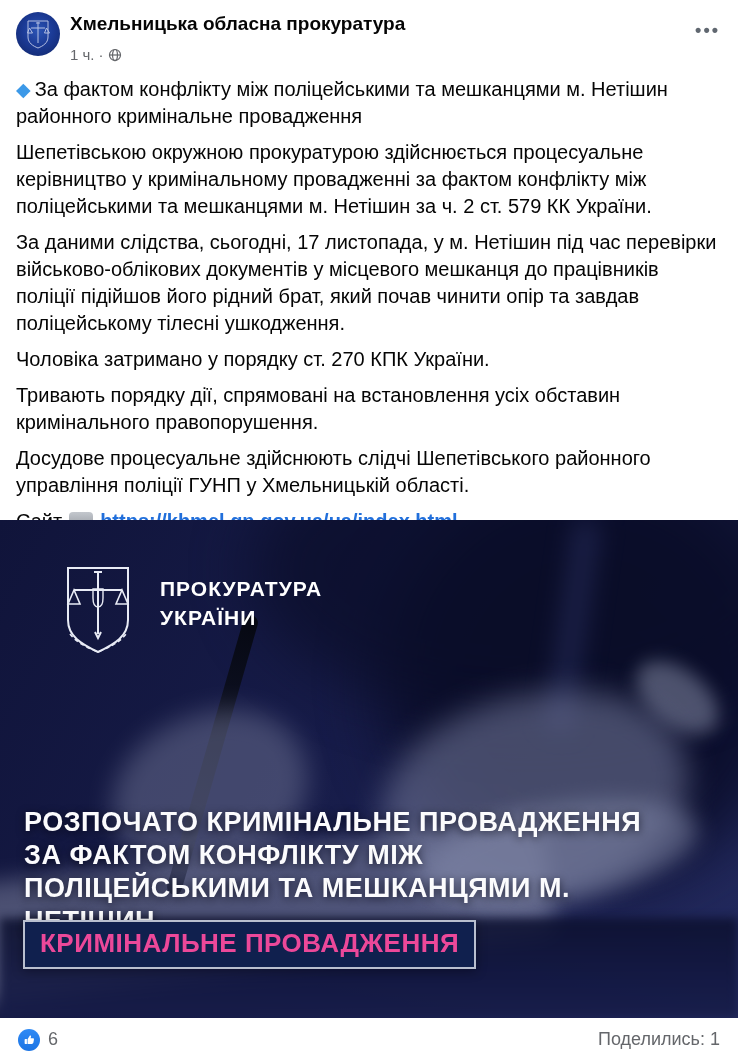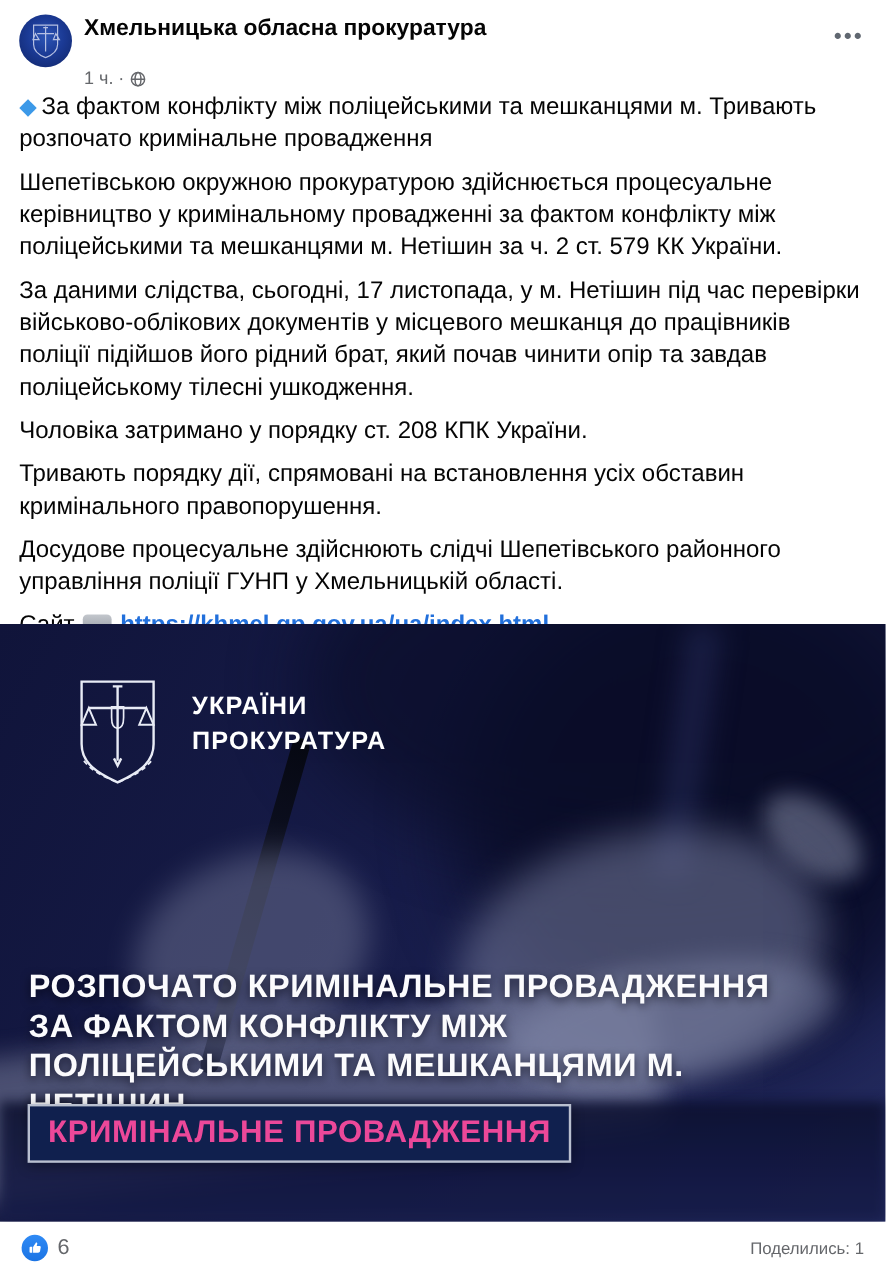--- a/index.html
+++ b/index.html
@@ -17,21 +17,21 @@
   .header { height:63px; padding:12px 16px 0; display:flex; align-items:flex-start; position:relative; }
   .avatar {
     width:44px; height:44px; border-radius:50%;
     background:radial-gradient(circle at 50% 42%, #2c55b5 0%, #1b3a95 45%, #102465 100%);
     display:flex; align-items:center; justify-content:center;
     flex:0 0 auto; cursor:pointer;
   }
   .avatar svg { opacity:.85; }
   .header-texts { margin-left:10px; display:flex; flex-direction:column; }
   .page-name { font-size:19px; font-weight:700; color:#050505; line-height:24px; cursor:pointer; }
-  .meta-row { display:flex; align-items:center; margin-top:21px; color:#65676b; font-size:15px; line-height:18px; gap:4px; }
+  .meta-row { display:flex; align-items:center; margin-top:10px; color:#65676b; font-size:15px; line-height:18px; gap:4px; }
   .more-btn {
     position:absolute; right:18px; top:24px;
     color:#606770; font-size:18px; font-weight:700; letter-spacing:2px;
     cursor:pointer; line-height:12px; user-select:none;
   }
 
   
   .post-text { height:457px; padding:13px 16px 0; overflow:hidden; }
   .post-text p { font-size:20px; line-height:27px; margin-bottom:9px; color:#050505; }
   .diamond { color:#3c99e8; font-size:19px; margin-right:4px; }
@@ -93,21 +93,21 @@
     padding:7px 18px 0; display:flex; align-items:center; justify-content:space-between;
   }
   .reactions { display:flex; align-items:center; gap:8px; cursor:pointer; }
   .like-bubble {
     width:22px; height:22px; border-radius:50%;
     background:linear-gradient(180deg,#2f8af5 0%, #1b74e4 100%);
     display:flex; align-items:center; justify-content:center;
     box-shadow:0 0 0 2px #fff;
   }
   .like-count { color:#65676b; font-size:18px; }
-  .shares { color:#65676b; font-size:14px; cursor:pointer; }
+  .shares { color:#65676b; font-size:18px; cursor:pointer; }
 </style>
 </head>
 <body>
 
 <div class="post-card">
 
   <div class="header">
     <div class="avatar">
       <svg width="26" height="30" viewBox="0 0 26 30" fill="none" stroke="#cfd6ee" stroke-width="1">
         <path d="M3 2h20v16c0 6-5 9-10 11C8 27 3 24 3 18z"></path>
@@ -126,24 +126,24 @@
           <circle cx="8" cy="8" r="6.3"></circle>
           <ellipse cx="8" cy="8" rx="2.8" ry="6.3"></ellipse>
           <line x1="1.7" y1="8" x2="14.3" y2="8"></line>
         </svg>
       </div>
     </div>
     <div class="more-btn">•••</div>
   </div>
 
   <div class="post-text">
-    <p><span class="diamond">◆</span><span>За фактом конфлікту між поліцейськими та мешканцями м. Тривають розпочато кримінальне провадження</span></p>
+    <p><span class="diamond">◆</span><span>За фактом конфлікту між поліцейськими та мешканцями м. Нетішин районного кримінальне провадження</span></p>
     <p>Шепетівською окружною прокуратурою здійснюється процесуальне керівництво у кримінальному провадженні за фактом конфлікту між поліцейськими та мешканцями м. Нетішин за ч. 2 ст. 579 КК України.</p>
     <p>За даними слідства, сьогодні, 17 листопада, у м. Нетішин під час перевірки військово-облікових документів у місцевого мешканця до працівників поліції підійшов його рідний брат, який почав чинити опір та завдав поліцейському тілесні ушкодження.</p>
-    <p>Чоловіка затримано у порядку ст. 208 КПК України.</p>
+    <p>Чоловіка затримано у порядку ст. 270 КПК України.</p>
     <p>Тривають порядку дії, спрямовані на встановлення усіх обставин кримінального правопорушення.</p>
     <p>Досудове процесуальне здійснюють слідчі Шепетівського районного управління поліції ГУНП у Хмельницькій області.</p>
     <p class="site-row">
       <span>Сайт</span>
       <span class="arrow-badge">→</span>
       <a class="post-link">https://khmel.gp.gov.ua/ua/index.html</a>
     </p>
   </div>
 
   <div class="photo">
@@ -162,22 +162,22 @@
       <svg width="80" height="98" viewBox="0 0 80 98" fill="none" stroke="#e8ebf5" stroke-width="2">
         <path d="M10 6h60v52c0 16-13 24-30 32C23 82 10 74 10 58z"></path>
         <line x1="40" y1="10" x2="40" y2="72"></line>
         <path d="M36 10h8M37 70l3 6 3-6"></path>
         <line x1="16" y1="28" x2="64" y2="28"></line>
         <path d="M16 28l-6 14h12zM64 28l-6 14h12z" stroke-width="1.6"></path>
         <path d="M35 36c0 6 2 9 5 9s5-3 5-9v-9h-10z" stroke-width="1.4"></path>
         <path d="M12 72c6 8 16 13 28 18 12-5 22-10 28-18" stroke-dasharray="4 3" stroke-width="1.6"></path>
       </svg>
       <div class="logo-text">
+        <div>ПРОКУРАТУРА</div>
         <div>УКРАЇНИ</div>
-        <div>ПРОКУРАТУРА</div>
       </div>
     </div>
 
     <div class="photo-caption">РОЗПОЧАТО КРИМІНАЛЬНЕ ПРОВАДЖЕННЯ ЗА ФАКТОМ КОНФЛІКТУ МІЖ ПОЛІЦЕЙСЬКИМИ ТА МЕШКАНЦЯМИ М. НЕТІШИН</div>
     <div class="photo-badge">КРИМІНАЛЬНЕ ПРОВАДЖЕННЯ</div>
   </div>
 
   <div class="footer">
     <div class="reactions">
       <div class="like-bubble">

